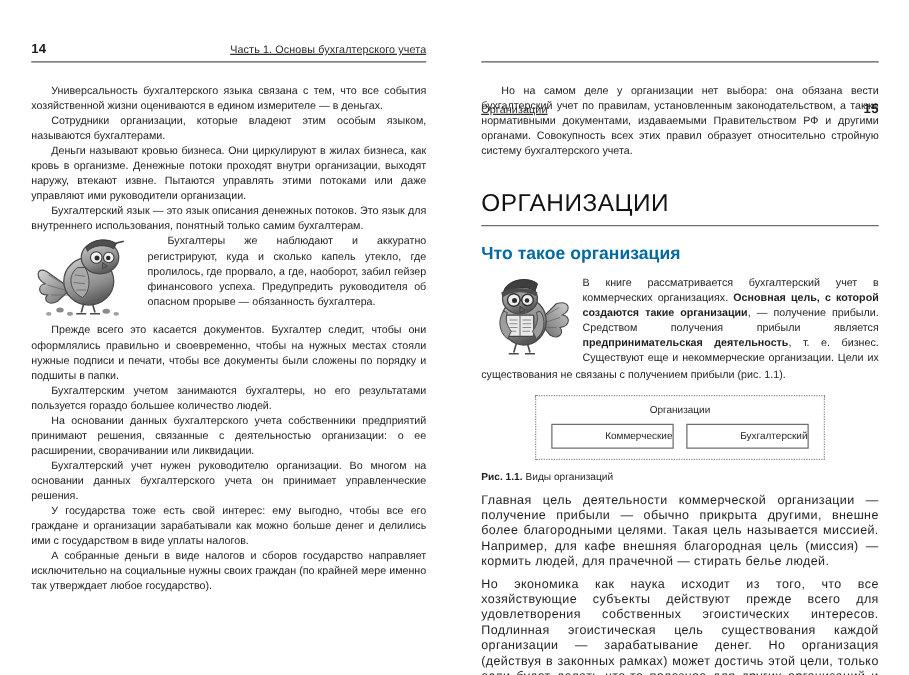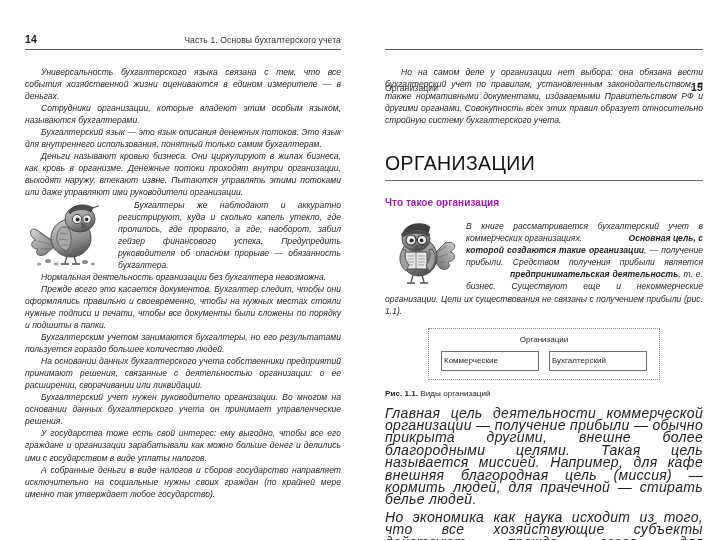--- a/index.html
+++ b/index.html
@@ -47,38 +47,38 @@
     font-size: 10.5px;
     font-weight: bold;
     color: #1c1c1c;
     letter-spacing: 0.2px;
   }
   .runtitle {
     font-size: 8.6px;
     color: #2b2b2b;
     letter-spacing: 0.1px;
     white-space: nowrap;
+    text-decoration: underline;
   }
   .runhead-left .folio { margin-right: auto; }
   .runhead-left .runtitle { margin-left: auto; }
   .runhead-right .runtitle { margin-right: auto; }
   .runhead-right .folio { margin-left: auto; margin-top: 48px; }
 
   
   p.body {
     margin: 0 0 0 0;
     font-size: 8.55px;
     line-height: 12.05px;
     text-align: justify;
     text-indent: 16px;
     color: #1f1f1f;
     letter-spacing: 0.01px;
     -webkit-hyphens: none;
     hyphens: none;
-    font-style: italic;
   }
   p.body.noindent { text-indent: 0; }
 
   
   .illo {
     float: left;
     margin: 1px 7px 0 2px;
     shape-outside: margin-box;
   }
   .illo-left  { width: 84px;  height: 70px; }
@@ -91,23 +91,23 @@
     font-size: 19.5px;
     font-weight: normal;
     letter-spacing: 0.4px;
     color: #111;
     margin: 26px 0 0 0;
     padding-bottom: 5px;
     border-bottom: 1.3px solid #6d6d6d;
     line-height: 23px;
   }
   .section-title {
-    font-size: 10px;
+    font-size: 14px;
     font-weight: bold;
-    color: #a21caf;
+    color: #0369a1;
     margin: 14px 0 10px 0;
     letter-spacing: 0.05px;
     line-height: 15px;
   }
 
   
   .figure {
     margin: 11px 0 0 0;
   }
   .figure-box {
@@ -126,68 +126,67 @@
   }
   .figure-children {
     display: flex;
     justify-content: space-between;
     gap: 10px;
   }
   .node {
     border: 1px solid #6e6e6e;
     box-sizing: border-box;
     flex: 1 1 0;
-    text-align: left;
+    text-align: right;
     font-size: 8px;
-    padding: 4px 10px 4px 2px;
+    padding: 4px 0 4px 2px;
     line-height: 10px;
     color: #1f1f1f;
     background: #fff;
   }
   .figure-caption {
     text-align: left;
     font-size: 8.1px;
     color: #1f1f1f;
     margin-top: 9px;
     letter-spacing: 0.02px;
   }
   .figure-caption .fignum { font-weight: bold; }
 
   
   p.loose {
     margin: 0;
-    font-size: 14px;
+    font-size: 10px;
     line-height: 12.4px;
     text-align: justify;
     text-indent: 0;
     color: #1f1f1f;
     letter-spacing: 0.32px;
-    font-style: italic;
   }
   .gap-sm { height: 9px; }
   .gap-xs { height: 5px; }
 
-  b.em { font-weight: bold; margin-left: 44px; }
+  b.em { font-weight: bold; }
 </style>
 </head>
 <body>
 
 <div class="spread">
 
   <div class="page page-left">
 
     <div class="runhead runhead-left">
       <span class="folio">14</span>
       <span class="runtitle">Часть 1. Основы бухгалтерского учета</span>
     </div>
 
     <p class="body">Универсальность бухгалтерского языка связана с тем, что все события хозяйственной жизни оцениваются в едином измерителе — в деньгах.</p>
     <p class="body">Сотрудники организации, которые владеют этим особым языком, называются бухгалтерами.</p>
+    <p class="body">Деньги называют кровью бизнеса. Они циркулируют в жилах бизнеса, как кровь в организме. Денежные потоки проходят внутри организации, выходят наружу, втекают извне. Пытаются управлять этими потоками или даже управляют ими руководители организации.</p>
     <p class="body">Бухгалтерский язык — это язык описания денежных потоков. Это язык для внутреннего использования, понятный только самим бухгалтерам.</p>
-    <p class="body">Деньги называют кровью бизнеса. Они циркулируют в жилах бизнеса, как кровь в организме. Денежные потоки проходят внутри организации, выходят наружу, втекают извне. Пытаются управлять этими потоками или даже управляют ими руководители организации.</p>
 
     <div class="wrapblock">
       <span class="illo illo-left">
         <svg viewBox="0 0 84 70" width="84" height="70" aria-hidden="true">
           <defs>
             <linearGradient id="fthL" x1="0" y1="0" x2="1" y2="1">
               <stop offset="0%" stop-color="#d7d7d7"></stop>
               <stop offset="55%" stop-color="#9a9a9a"></stop>
               <stop offset="100%" stop-color="#6b6b6b"></stop>
             </linearGradient>
@@ -224,21 +223,20 @@
           <ellipse cx="21" cy="61" rx="3" ry="2" fill="#8a8a8a"></ellipse>
           <ellipse cx="29" cy="64" rx="2.4" ry="1.6" fill="#9a9a9a"></ellipse>
           <ellipse cx="58" cy="62" rx="3" ry="2" fill="#8a8a8a"></ellipse>
           <ellipse cx="66" cy="64" rx="2.2" ry="1.5" fill="#9e9e9e"></ellipse>
           <ellipse cx="12" cy="64" rx="2.2" ry="1.5" fill="#a0a0a0"></ellipse>
         </svg>
       </span>
       <p class="body">Бухгалтеры же наблюдают и аккуратно регистрируют, куда и сколько капель утекло, где пролилось, где прорвало, а где, наоборот, забил гейзер финансового успеха. Предупредить руководителя об опасном прорыве — обязанность бухгалтера.</p>
     </div>
 
-    <p class="body">Нормальная деятельность организации без бухгалтера невозможна.</p>
     <p class="body">Прежде всего это касается документов. Бухгалтер следит, чтобы они оформлялись правильно и своевременно, чтобы на нужных местах стояли нужные подписи и печати, чтобы все документы были сложены по порядку и подшиты в папки.</p>
     <p class="body">Бухгалтерским учетом занимаются бухгалтеры, но его результатами пользуется гораздо большее количество людей.</p>
     <p class="body">На основании данных бухгалтерского учета собственники предприятий принимают решения, связанные с деятельностью организации: о ее расширении, сворачивании или ликвидации.</p>
     <p class="body">Бухгалтерский учет нужен руководителю организации. Во многом на основании данных бухгалтерского учета он принимает управленческие решения.</p>
     <p class="body">У государства тоже есть свой интерес: ему выгодно, чтобы все его граждане и организации зарабатывали как можно больше денег и делились ими с государством в виде уплаты налогов.</p>
     <p class="body">А собранные деньги в виде налогов и сборов государство направляет исключительно на социальные нужны своих граждан (по крайней мере именно так утверждает любое государство).</p>
   </div>
 
   <div class="page page-right">
 

